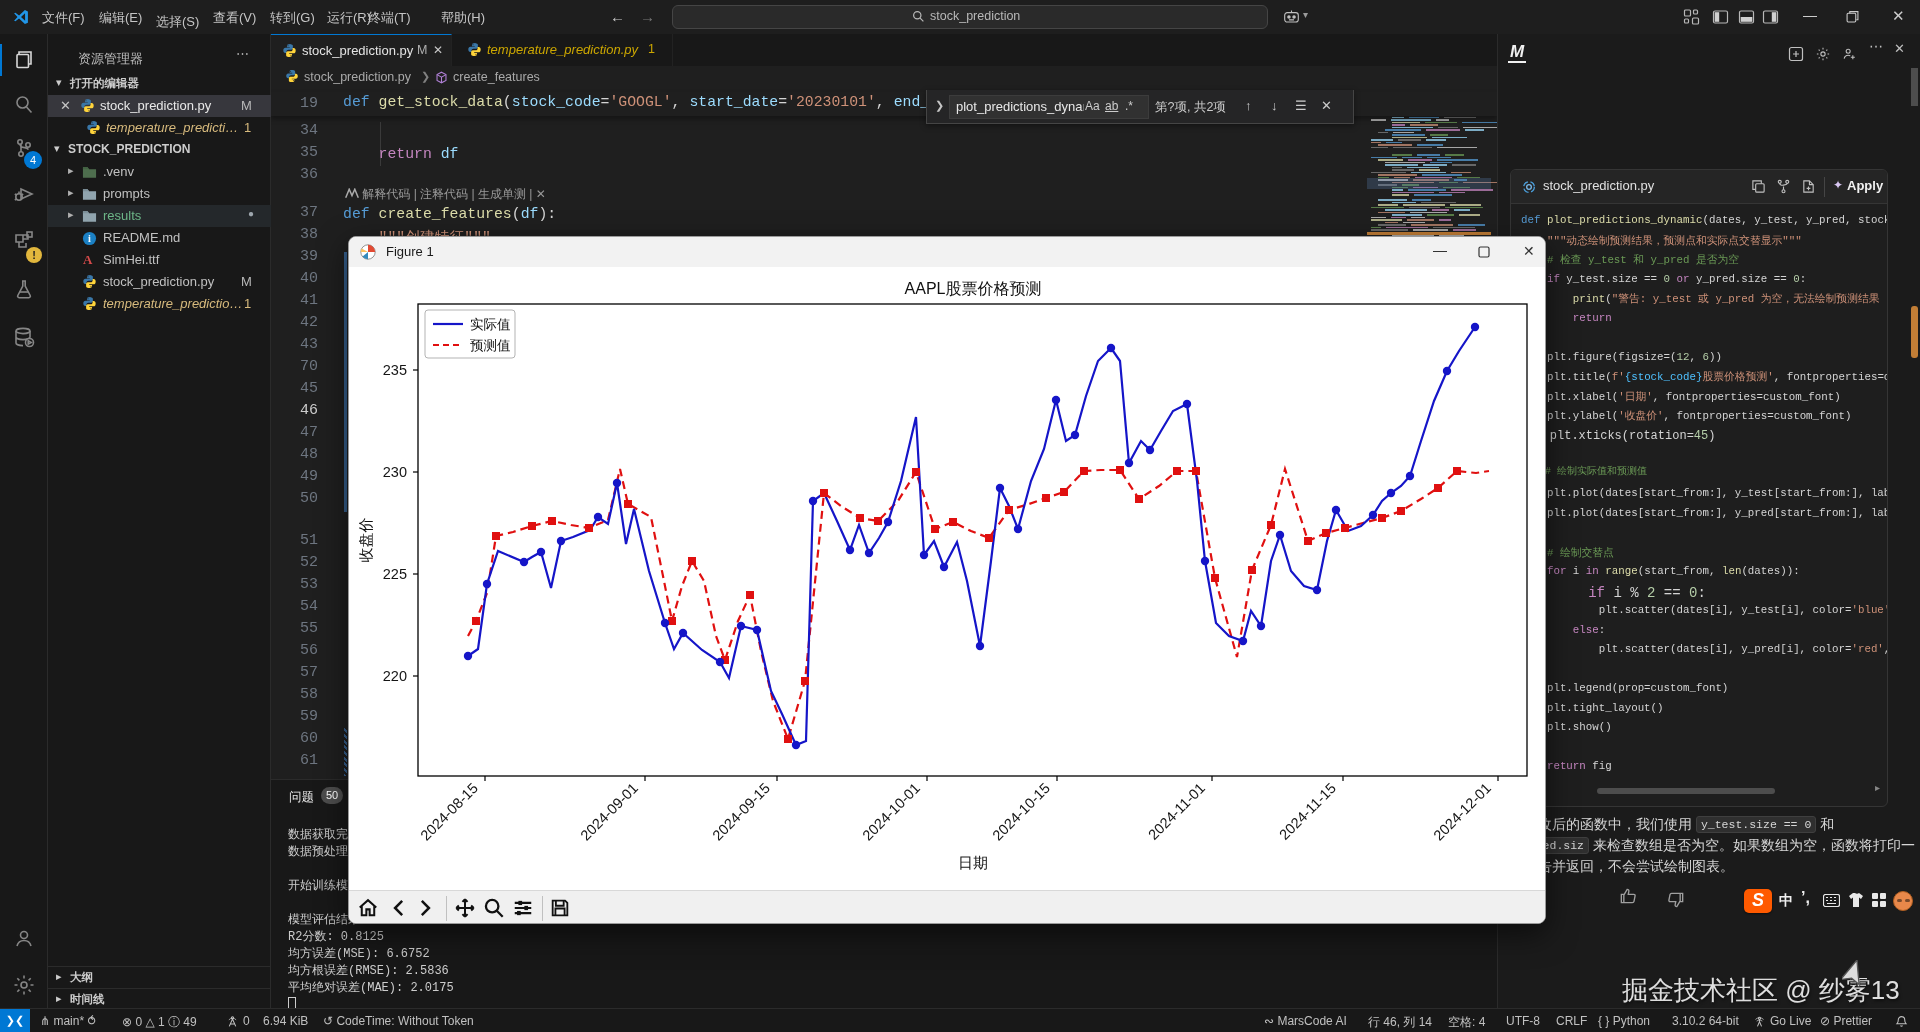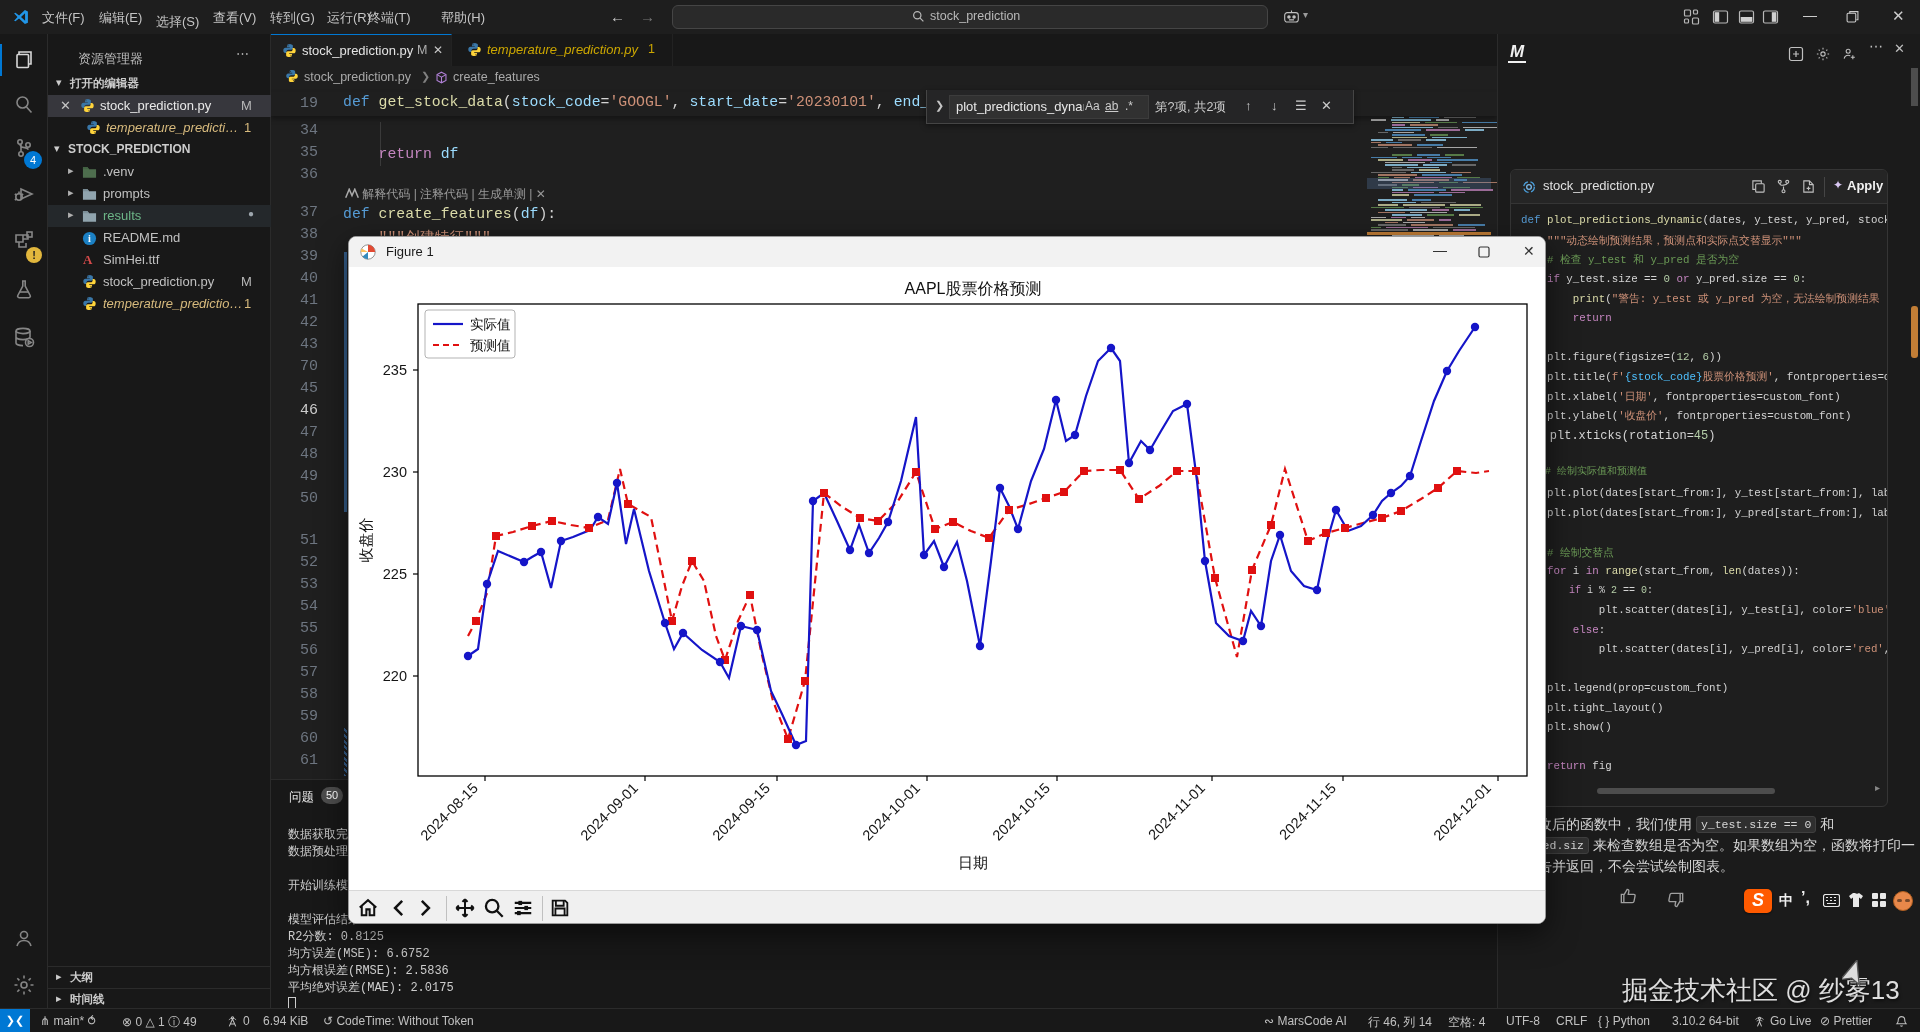--- a/index.html
+++ b/index.html
@@ -687,21 +687,21 @@
       <div class="a mono" style="left:10px;top:180.5px;font-size:10.8px;white-space:pre;color:#d4d4d4">    plt.figure(figsize=(<span style="color:#b5cea8">12</span>, <span style="color:#b5cea8">6</span>))</div>
       <div class="a mono" style="left:10px;top:200.0px;font-size:10.8px;white-space:pre;color:#d4d4d4">    plt.title(<span style="color:#ce9178">f'</span><span style="color:#4fc1ff">{stock_code}</span><span style="color:#ce9178">股票价格预测'</span>, fontproperties=c</div>
       <div class="a mono" style="left:10px;top:219.5px;font-size:10.8px;white-space:pre;color:#d4d4d4">    plt.xlabel(<span style="color:#ce9178">'日期'</span>, fontproperties=custom_font)</div>
       <div class="a mono" style="left:10px;top:239.0px;font-size:10.8px;white-space:pre;color:#d4d4d4">    plt.ylabel(<span style="color:#ce9178">'收盘价'</span>, fontproperties=custom_font)</div>
       <div class="a mono" style="left:10px;top:258.5px;font-size:12px;white-space:pre;color:#d4d4d4">    plt.xticks(rotation=<span style="color:#b5cea8">45</span>)</div>
       <div class="a mono" style="left:10px;top:294px;font-size:10px;white-space:pre;color:#d4d4d4">    <span style="color:#6a9955"># 绘制实际值和预测值</span></div>
       <div class="a mono" style="left:10px;top:317.0px;font-size:10.8px;white-space:pre;color:#d4d4d4">    plt.plot(dates[start_from:], y_test[start_from:], lab</div>
       <div class="a mono" style="left:10px;top:336.5px;font-size:10.8px;white-space:pre;color:#d4d4d4">    plt.plot(dates[start_from:], y_pred[start_from:], lab</div>
       <div class="a mono" style="left:10px;top:375.5px;font-size:10.8px;white-space:pre;color:#d4d4d4">    <span style="color:#6a9955"># 绘制交替点</span></div>
       <div class="a mono" style="left:10px;top:395.0px;font-size:10.8px;white-space:pre;color:#d4d4d4">    <span style="color:#c586c0">for</span> i <span style="color:#c586c0">in</span> <span style="color:#dcdcaa">range</span>(start_from, <span style="color:#dcdcaa">len</span>(dates)):</div>
-      <div class="a mono" style="left:10px;top:414.5px;font-size:10px;white-space:pre;color:#d4d4d4">        <span style="color:#c586c0">if</span> i % <span style="color:#b5cea8">2</span> == <span style="color:#b5cea8">0</span>:</div>
+      <div class="a mono" style="left:10px;top:414.5px;font-size:14px;white-space:pre;color:#d4d4d4">        <span style="color:#c586c0">if</span> i % <span style="color:#b5cea8">2</span> == <span style="color:#b5cea8">0</span>:</div>
       <div class="a mono" style="left:10px;top:434.0px;font-size:10.8px;white-space:pre;color:#d4d4d4">            plt.scatter(dates[i], y_test[i], color=<span style="color:#ce9178">'blue'</span></div>
       <div class="a mono" style="left:10px;top:453.5px;font-size:10.8px;white-space:pre;color:#d4d4d4">        <span style="color:#c586c0">else</span>:</div>
       <div class="a mono" style="left:10px;top:473.0px;font-size:10.8px;white-space:pre;color:#d4d4d4">            plt.scatter(dates[i], y_pred[i], color=<span style="color:#ce9178">'red'</span>,</div>
       <div class="a mono" style="left:10px;top:512.0px;font-size:10.8px;white-space:pre;color:#d4d4d4">    plt.legend(prop=custom_font)</div>
       <div class="a mono" style="left:10px;top:531.5px;font-size:10.8px;white-space:pre;color:#d4d4d4">    plt.tight_layout()</div>
       <div class="a mono" style="left:10px;top:551.0px;font-size:10.8px;white-space:pre;color:#d4d4d4">    plt.show()</div>
       <div class="a mono" style="left:10px;top:590.0px;font-size:10.8px;white-space:pre;color:#d4d4d4">    <span style="color:#c586c0">return</span> fig</div>
       <div class="a" style="left:86px;top:618px;width:178px;height:6px;background:#4d4d4d;border-radius:3px"></div>
       <span class="a" style="left:364px;top:612px;color:#888;font-size:10px">▸</span>
     </div>

